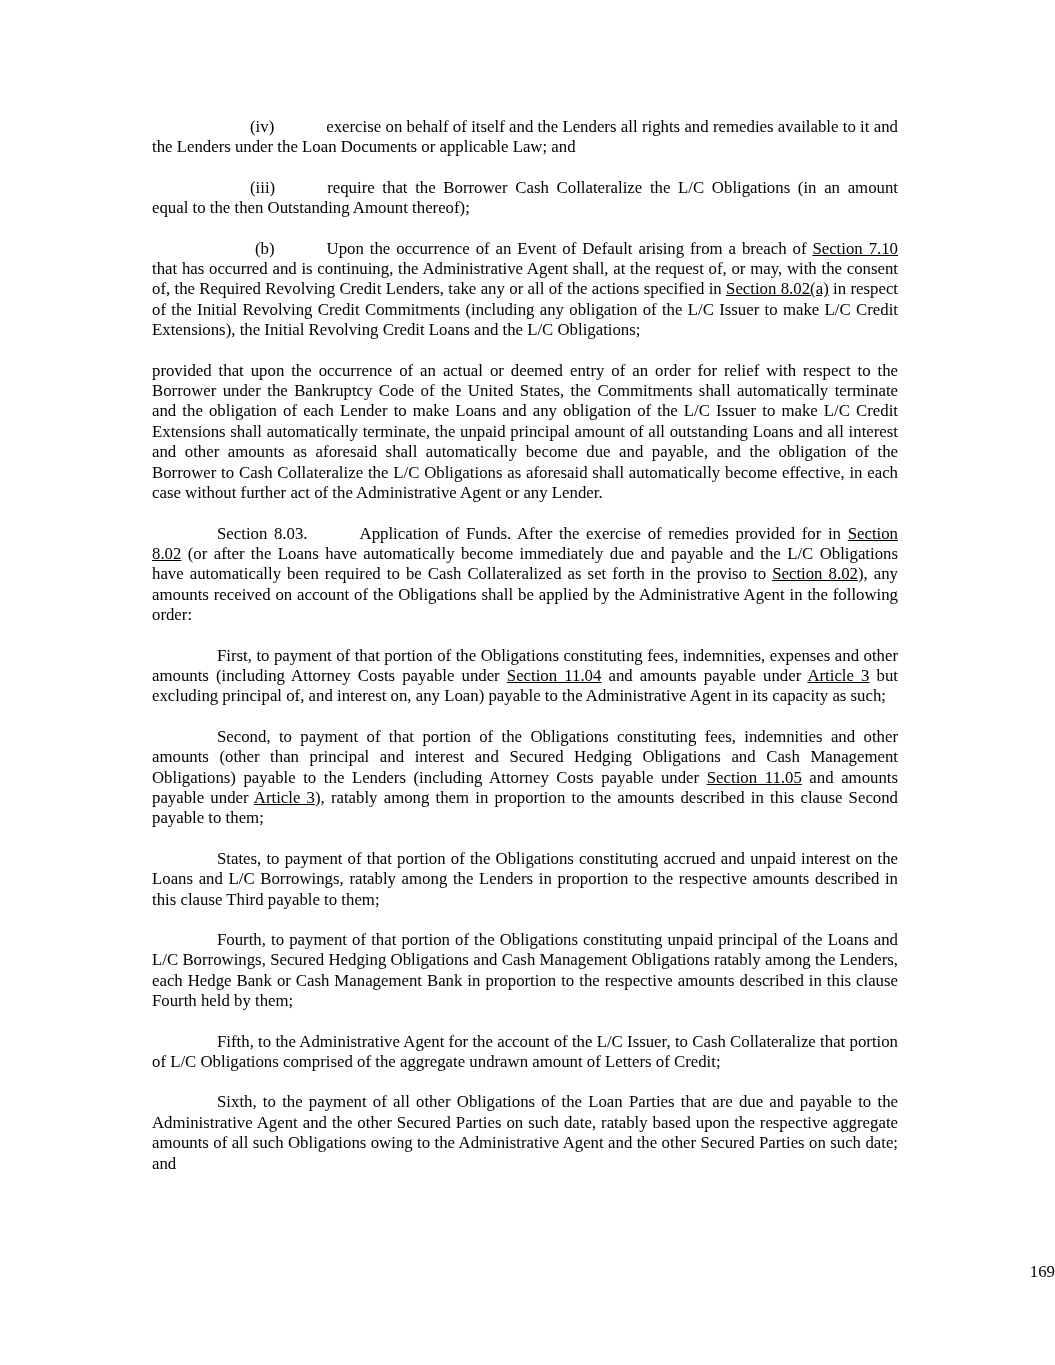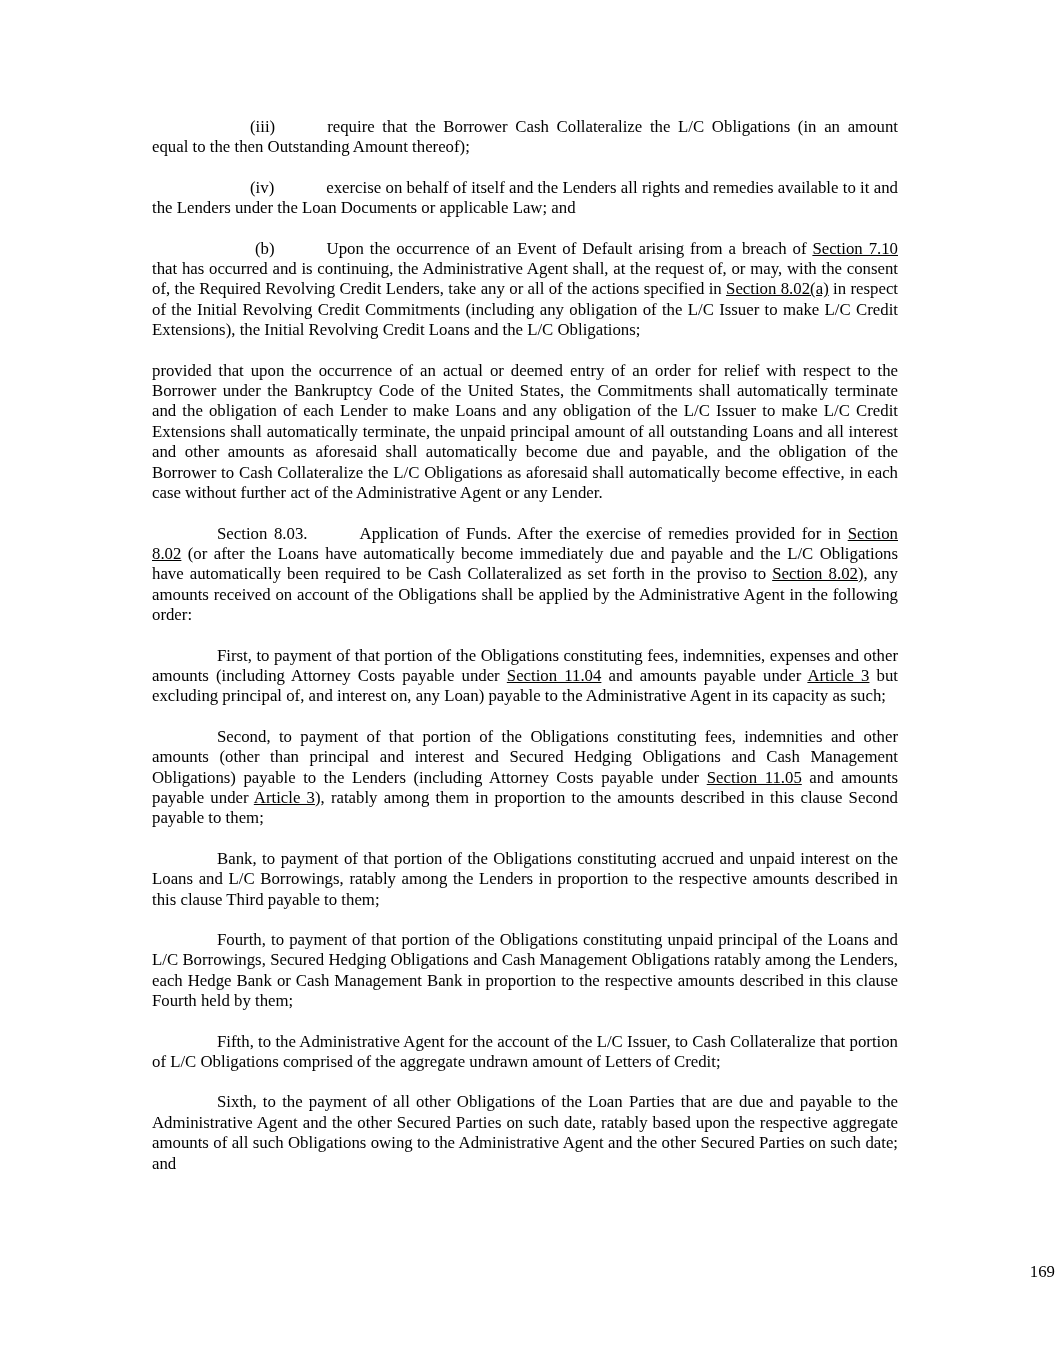--- a/index.html
+++ b/index.html
@@ -51,28 +51,28 @@
     text-align: right;
     font-size: 16.8px;
     line-height: 20.4px;
   }
 </style>
 </head>
 <body>
 
 <div class="page">
   <div class="content" id="document-body">
+      <p class="para p-clause-roman"><span>(iv)</span><span class="tab"></span><span>exercise on behalf of itself and the Lenders all rights and remedies available to it and the Lenders under the Loan Documents or applicable Law; and</span></p>
       <p class="para p-clause-roman"><span>(iii)</span><span class="tab"></span><span>require that the Borrower Cash Collateralize the L/C Obligations (in an amount equal to the then Outstanding Amount thereof);</span></p>
-      <p class="para p-clause-roman"><span>(iv)</span><span class="tab"></span><span>exercise on behalf of itself and the Lenders all rights and remedies available to it and the Lenders under the Loan Documents or applicable Law; and</span></p>
       <p class="para p-clause-letter"><span>(b)</span><span class="tab"></span><span>Upon the occurrence of an Event of Default arising from a breach of </span><span class="run-u">Section 7.10</span><span> that has occurred and is continuing, the Administrative Agent shall, at the request of, or may, with the consent of, the Required Revolving Credit Lenders, take any or all of the actions specified in </span><span class="run-u">Section 8.02(a)</span><span> in respect of the Initial Revolving Credit Commitments (including any obligation of the L/C Issuer to make L/C Credit Extensions), the Initial Revolving Credit Loans and the L/C Obligations;</span></p>
       <p class="para p-proviso"><span class="run-i">provided</span><span> that upon the occurrence of an actual or deemed entry of an order for relief with respect to the Borrower under the Bankruptcy Code of the United States, the Commitments shall automatically terminate and the obligation of each Lender to make Loans and any obligation of the L/C Issuer to make L/C Credit Extensions shall automatically terminate, the unpaid principal amount of all outstanding Loans and all interest and other amounts as aforesaid shall automatically become due and payable, and the obligation of the Borrower to Cash Collateralize the L/C Obligations as aforesaid shall automatically become effective, in each case without further act of the Administrative Agent or any Lender.</span></p>
       <p class="para p-section"><span>Section 8.03.</span><span class="tab"></span><span class="run-i">Application of Funds</span><span>.  After the exercise of remedies provided for in </span><span class="run-u">Section 8.02</span><span> (or after the Loans have automatically become immediately due and payable and the L/C Obligations have automatically been required to be Cash Collateralized as set forth in the proviso to </span><span class="run-u">Section 8.02</span><span>), any amounts received on account of the Obligations shall be applied by the Administrative Agent in the following order:</span></p>
       <p class="para p-ordered-clause"><span class="run-i">First</span><span>, to payment of that portion of the Obligations constituting fees, indemnities, expenses and other amounts (including Attorney Costs payable under </span><span class="run-u">Section 11.04</span><span> and amounts payable under </span><span class="run-u">Article 3</span><span> but excluding principal of, and interest on, any Loan) payable to the Administrative Agent in its capacity as such;</span></p>
       <p class="para p-ordered-clause"><span class="run-i">Second</span><span>, to payment of that portion of the Obligations constituting fees, indemnities and other amounts (other than principal and interest and Secured Hedging Obligations and Cash Management Obligations) payable to the Lenders (including Attorney Costs payable under </span><span class="run-u">Section 11.05</span><span> and amounts payable under </span><span class="run-u">Article 3</span><span>), ratably among them in proportion to the amounts described in this clause Second payable to them;</span></p>
-      <p class="para p-ordered-clause"><span class="run-i">Bank</span><span>, to payment of that portion of the Obligations constituting accrued and unpaid interest on the Loans and L/C Borrowings, ratably among the Lenders in proportion to the respective amounts described in this clause Third payable to them;</span></p>
+      <p class="para p-ordered-clause"><span class="run-i">States</span><span>, to payment of that portion of the Obligations constituting accrued and unpaid interest on the Loans and L/C Borrowings, ratably among the Lenders in proportion to the respective amounts described in this clause Third payable to them;</span></p>
       <p class="para p-ordered-clause"><span class="run-i">Fourth</span><span>, to payment of that portion of the Obligations constituting unpaid principal of the Loans and L/C Borrowings, Secured Hedging Obligations and Cash Management Obligations ratably among the Lenders, each Hedge Bank or Cash Management Bank in proportion to the respective amounts described in this clause Fourth held by them;</span></p>
       <p class="para p-ordered-clause"><span class="run-i">Fifth</span><span>, to the Administrative Agent for the account of the L/C Issuer, to Cash Collateralize that portion of L/C Obligations comprised of the aggregate undrawn amount of Letters of Credit;</span></p>
       <p class="para p-ordered-clause"><span class="run-i">Sixth</span><span>, to the payment of all other Obligations of the Loan Parties that are due and payable to the Administrative Agent and the other Secured Parties on such date, ratably based upon the respective aggregate amounts of all such Obligations owing to the Administrative Agent and the other Secured Parties on such date; and</span></p>
     </div>
   <div class="footer">
     <span>169</span>
   </div>
 </div>
 
 </body></html>

